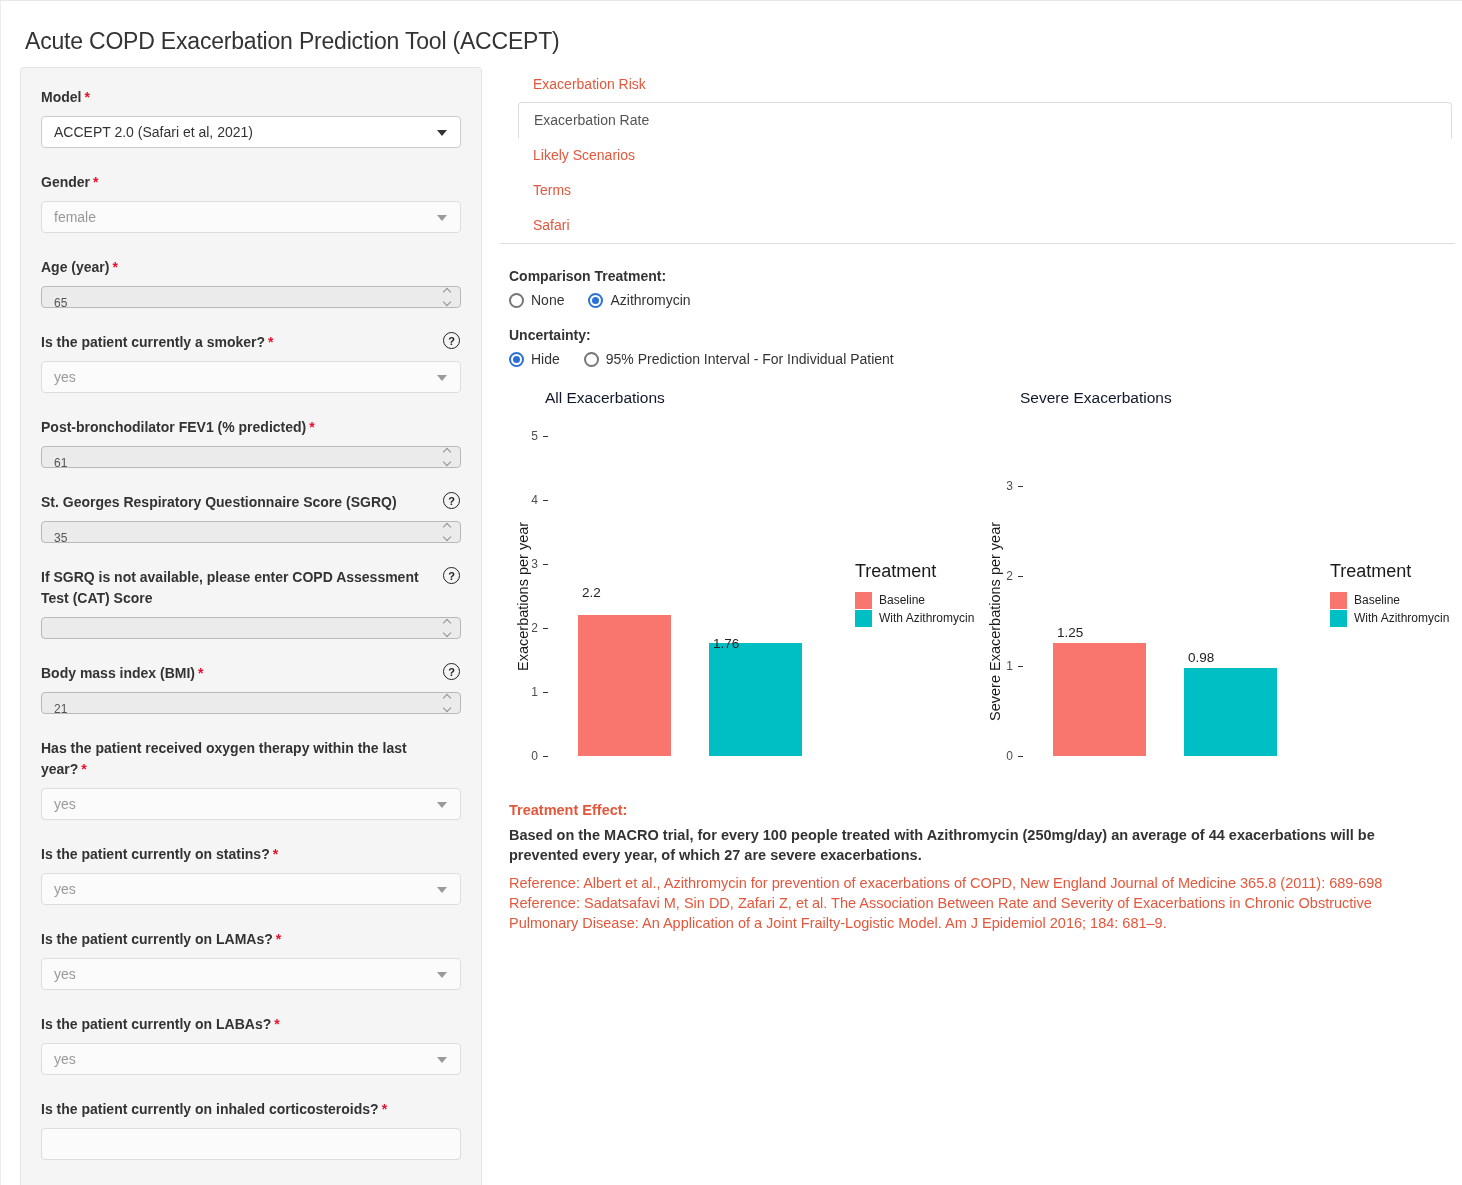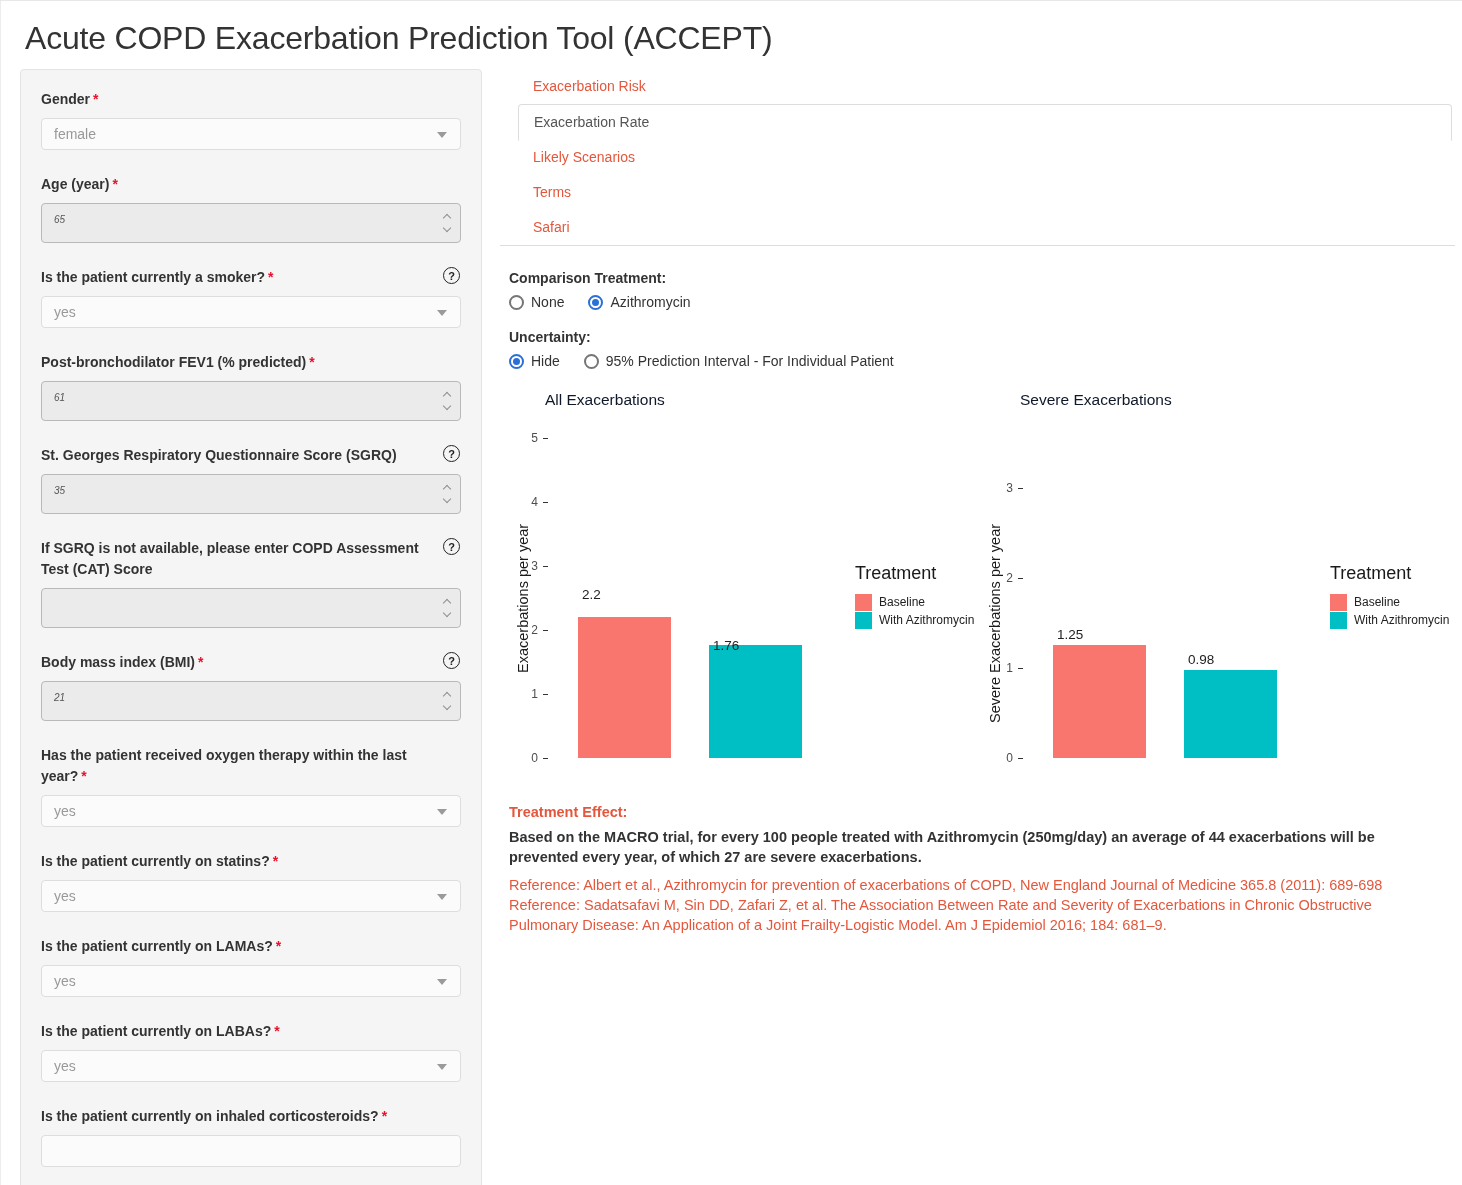--- a/index.html
+++ b/index.html
@@ -2,21 +2,21 @@
 <html style="--accent: #E4573C; --radio: #2A70D8;"><head>
 <meta charset="utf-8">
 <style>
   * { box-sizing: border-box; margin: 0; padding: 0; }
   html,body { width:1462px; height:1185px; }
   body {
     font-family: "Liberation Sans", sans-serif;
     background:#fff; color:#333; overflow:hidden; position:relative;
     box-shadow: inset 0 1px 0 #e7e7e7, inset 1px 0 0 #ececec;
   }
-  h1.title { font-size:32px; font-weight:500; color:#333; margin:20px 0 12px 25px; letter-spacing:-0.2px; }
+  h1.title { font-size:23px; font-weight:500; color:#333; margin:28px 0 12px 25px; letter-spacing:-0.2px; }
   .layout { display:flex; align-items:flex-start; padding-left:20px; }
 
   
   .well {
     width:462px; min-height:1400px; background:#f5f5f5;
     border:1px solid #e3e3e3; border-radius:4px; padding:19px 20px;
     flex:0 0 auto;
   }
   .field { position:relative; margin-bottom:24px; }
   .flabel { font-size:14px; font-weight:700; color:#333; line-height:1.5; margin-bottom:8px; padding-right:24px; }
@@ -33,22 +33,22 @@
     background:#fff; line-height:30px; padding:0 30px 0 12px; font-size:14px; color:#333;
     cursor:pointer; overflow:hidden; white-space:nowrap;
   }
   .select.muted { background:#fbfbfb; border-color:#ddd; color:#999; }
   .caret {
     position:absolute; right:13px; top:13px; width:0; height:0;
     border-left:5px solid transparent; border-right:5px solid transparent; border-top:6px solid #333;
   }
   .select.muted .caret { border-top-color:#9a9a9a; }
   .numinput {
-    position:relative; height:40px; border:1px solid #b9b9b9; border-radius:4px;
-    background:#ebebeb; line-height:32px; padding:0 26px 0 12px; font-size:10px; color:#555;font-style:italic;
+    position:relative; height:22px; border:1px solid #b9b9b9; border-radius:4px;
+    background:#ebebeb; line-height:32px; padding:0 26px 0 12px; font-size:12px; color:#555;
   }
   .spinner { position:absolute; right:10px; top:50%; transform:translateY(-50%); display:flex; flex-direction:column; gap:4px; cursor:pointer; }
   .chev { width:6px; height:6px; border-left:1.5px solid #8f8f8f; border-top:1.5px solid #8f8f8f; }
   .chev.up { transform:rotate(45deg); }
   .chev.down { transform:rotate(-135deg); }
 
   
   .main { margin-left:18px; width:955px; flex:0 0 auto; }
   .tabs { display:flex; border-bottom:1px solid #ddd; padding-left:18px; position:relative;flex-direction:column; }
   .tab { padding:9px 15px 10px; font-size:14px; color:var(--accent,#E4573C); cursor:pointer; margin-right:3px; white-space:nowrap; }
@@ -90,20 +90,24 @@
   .te-ref { color:var(--accent,#E4573C); font-size:14.5px; line-height:1.4; }
 </style>
 </head>
 <body>
 
 <h1 class="title">Acute COPD Exacerbation Prediction Tool (ACCEPT)</h1>
 
 <div class="layout">
 
   <aside class="well" id="fields">
+      <div class="field">
+        <div class="flabel"><span>Model</span><span class="req">*</span></div>
+        <div class="select"><span>ACCEPT 2.0 (Safari et al, 2021)</span><span class="caret"></span></div>
+      </div>
       <div class="field">
         <div class="flabel"><span>Gender</span><span class="req">*</span></div>
         <div class="select muted"><span>female</span><span class="caret"></span></div>
       </div>
       <div class="field">
         <div class="flabel"><span>Age (year)</span><span class="req">*</span></div>
         <div class="numinput"><span>65</span><span class="spinner">
             <span class="chev up"></span>
             <span class="chev down"></span>
           </span></div>

